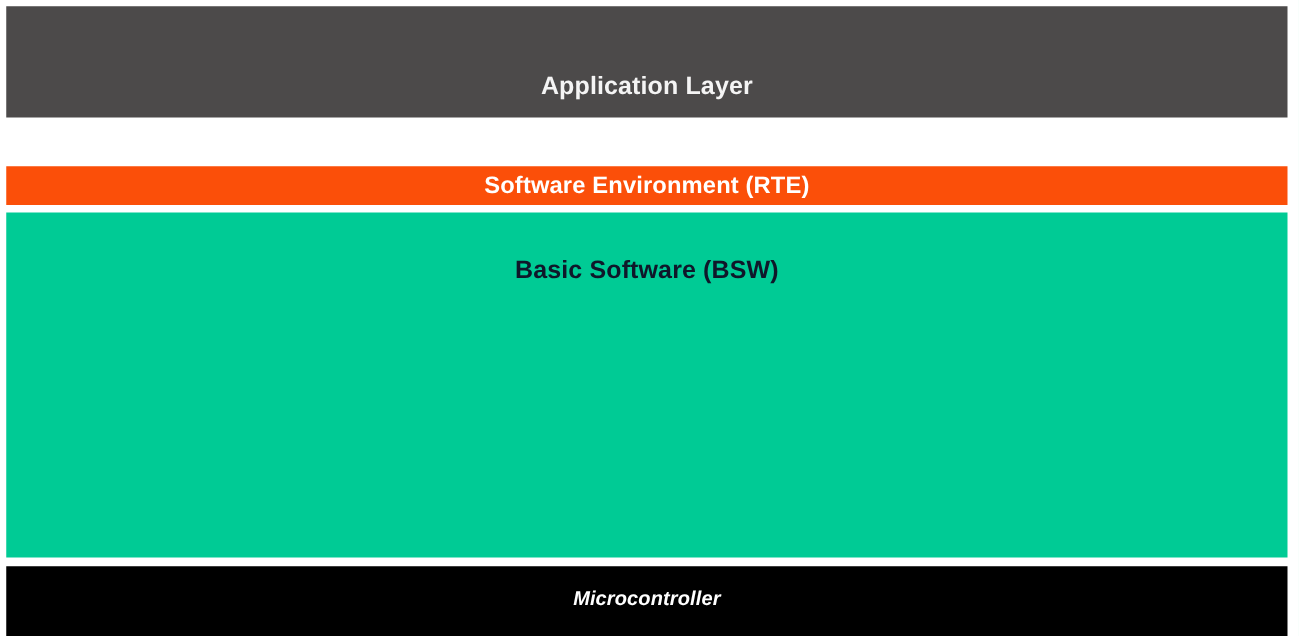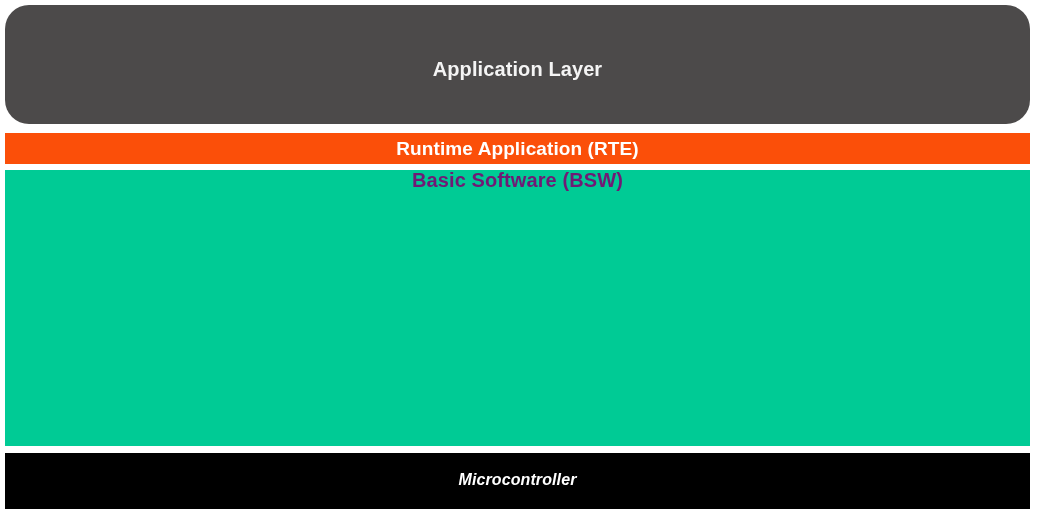--- a/index.html
+++ b/index.html
@@ -33,24 +33,23 @@
   .layer-label {
     font-weight: bold;
     letter-spacing: 0.1px;
     white-space: nowrap;
     line-height: 1;
   }
 
   
   .layer-application {
     top: 5px;
-    height: 119px;
+    height: 89px;
     background: #4c4a4a;
     align-items: flex-start;
-    border-radius: 24px;
   }
   .layer-application .layer-label {
     color: #f4f4f4;
     font-size: 20px;
     margin-top: 54px;
   }
 
   
   .layer-rte {
     top: 133px;
@@ -64,22 +63,23 @@
   }
 
   
   .layer-bsw {
     top: 170px;
     height: 276px;
     background: #00cb95;
     align-items: flex-start;
   }
   .layer-bsw .layer-label {
-    color: #701a75;
+    color: #0f172a;
     font-size: 20px;
+    margin-top: 36px;
   }
 
   
   .layer-microcontroller {
     top: 453px;
     height: 56px;
     background: #000000;
     align-items: flex-start;
     font-style: italic;
   }
@@ -92,21 +92,21 @@
 </head>
 <body>
 
 <div class="diagram">
 
   <div class="layer layer-application">
     <span class="layer-label">Application Layer</span>
   </div>
 
   <div class="layer layer-rte">
-    <span class="layer-label">Runtime Application (RTE)</span>
+    <span class="layer-label">Software Environment (RTE)</span>
   </div>
 
   <div class="layer layer-bsw">
     <span class="layer-label">Basic Software (BSW)</span>
   </div>
 
   <div class="layer layer-microcontroller">
     <span class="layer-label">Microcontroller</span>
   </div>
 

